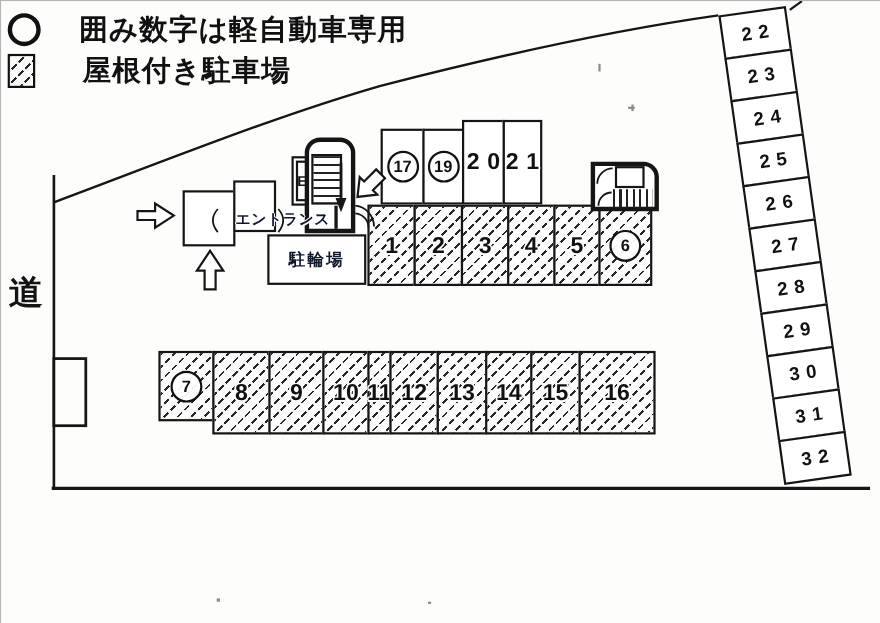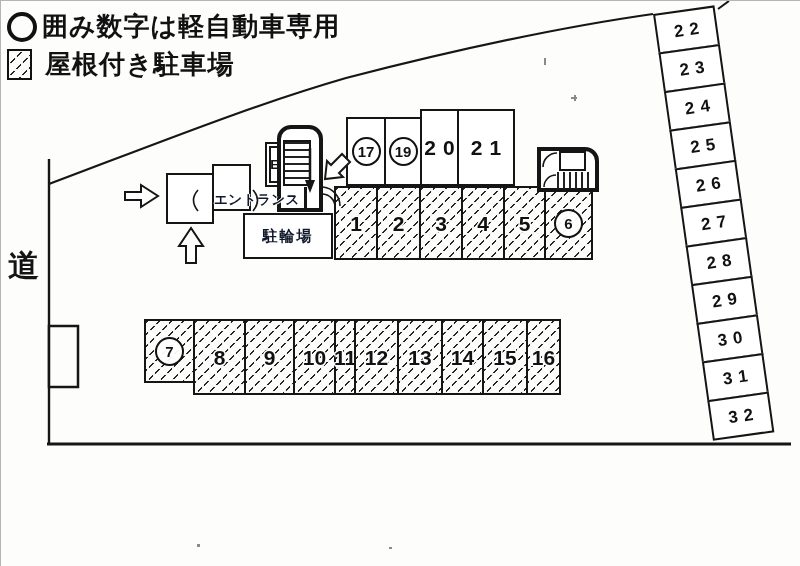--- a/index.html
+++ b/index.html
@@ -2,21 +2,21 @@
 <html><head>
 <meta charset="utf-8">
 <style>
   html,body{margin:0;padding:0;background:#e8e8e8;}
   #stage{
     position:relative; width:800px; height:566px; background:#fdfdfc;
     font-family:"Liberation Sans","DejaVu Sans",sans-serif; color:#141414;
     overflow:hidden; border:1px solid #b5b5b5; box-sizing:content-box;
   }
   
-  .legend-row{position:absolute; display:flex; align-items:center; font-weight:bold; color:#111;}
+  .legend-row{position:absolute; display:flex; align-items:center; font-weight:bold; color:#111;gap:30px;}
   #legend1{left:6px; top:8px;}
   #legend2{left:6px; top:46px;}
   .legend-text{font-size:26px; letter-spacing:1px; white-space:nowrap;}
   .circle-symbol{
     display:inline-block; width:22px; height:22px; border:4.5px solid #111;
     border-radius:50%; margin-right:5px; box-sizing:content-box; background:#fdfdfc;
   }
   .hatch-swatch{width:21px; height:27px; border:2.5px solid #111; margin-right:13px;}
   
   #road{position:absolute; left:7px; top:244px; font-size:31px; font-weight:bold;}
@@ -42,31 +42,31 @@
     width:25px; height:25px; border:2.5px solid #111; border-radius:50%;
     background:rgba(255,255,255,0.95); display:flex; align-items:center; justify-content:center;
     font-size:15px; text-shadow:none;
   }
   .sp{letter-spacing:7px; margin-right:-7px;}
   
   #row-top{left:345px; top:108px; height:77px; align-items:flex-end;}
   #row-top .cell{height:69px;}
   #row-top .tall{height:77px;}
   #row-top .c0{width:40px}#row-top .c1{width:39px}#row-top .c2{width:38px}
-  #row-top .c3{width:39px}#row-top .c4{width:58px}
+  #row-top .c3{width:39px}#row-top .c4{width:36px}
   #row-mid{left:333px; top:185px; height:74px;}
   #row-mid .cell{height:74px;}
   #row-mid .c0{width:44px}#row-mid .c1{width:45px}#row-mid .c2{width:44px}
   #row-mid .c3{width:44px}#row-mid .c4{width:43px}#row-mid .c5{width:49px}
   #cell7{position:absolute; left:143px; top:318px; width:51px; height:64px;}
   #row-low{left:192px; top:318px; height:76px;}
   #row-low .cell{height:76px;}
   #row-low .c0{width:53px}#row-low .c1{width:51px}#row-low .c2{width:43px}
   #row-low .c3{width:22px}#row-low .c4{width:45px}#row-low .c5{width:46px}
-  #row-low .c6{width:43px}#row-low .c7{width:46px}#row-low .c8{width:35px}
+  #row-low .c6{width:43px}#row-low .c7{width:46px}#row-low .c8{width:70px}
   
   #col-right{
     position:absolute; left:652px; top:13px; width:62px;
     transform:rotate(-8deg); transform-origin:0 0; display:flex; flex-direction:column;
   }
   #col-right .cell{width:62px; height:41px; margin-left:0;}
   #col-right .cell + .cell{margin-top:-2px;}
   #col-right .num{font-size:17px; letter-spacing:6px; margin-right:-6px;}
   
   .bldg{position:absolute; box-sizing:border-box; border:2.5px solid #151515; background:#fff;}

